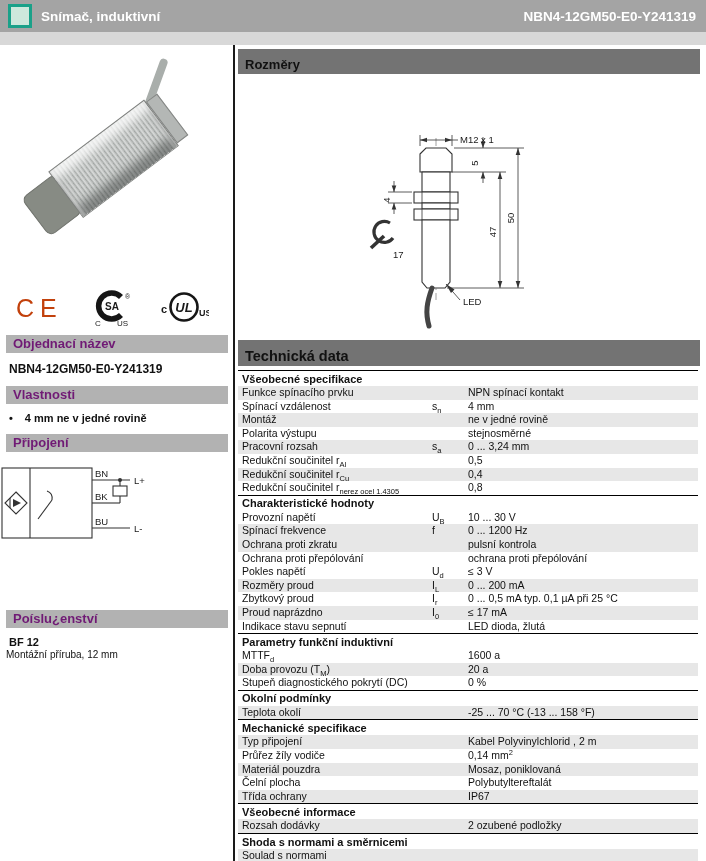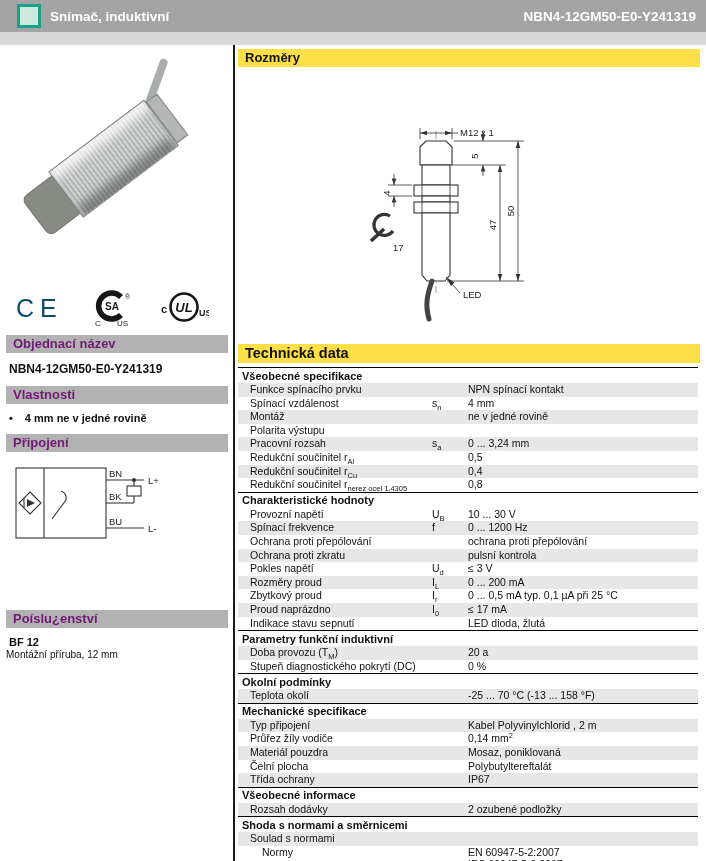--- a/index.html
+++ b/index.html
@@ -1,65 +1,65 @@
 <!DOCTYPE html>
 <html><head>
 <meta charset="utf-8">
 <style>
   html,body{margin:0;padding:0;background:#fff;}
   .page{width:706px;height:861px;position:relative;overflow:hidden;background:#fff;
         font-family:"Liberation Sans",sans-serif;color:#111;}
   
   .titlebar{height:32px;background:#a4a4a4;display:flex;align-items:center;
-            padding:0 10px 0 17px;box-sizing:border-box;}
+            padding:0 10px 0 8px;box-sizing:border-box;}
   .brand-square{width:18px;height:18px;background:#cde8dc;border:3px solid #1aa189;margin-right:9px;}
   .titlebar .t-title{color:#fff;font-weight:bold;font-size:13.5px;flex:1;}
   .titlebar .t-pn{color:#fff;font-weight:bold;font-size:13.5px;}
   .band{height:13px;background:#d8d8d8;}
   
   .content{display:flex;height:816px;}
   .col-left{width:233px;box-sizing:border-box;padding-top:12px;flex:none;}
   .col-right{flex:1;border-left:2px solid #1a1a1a;box-sizing:border-box;padding:4px 6px 0 3px;}
   
   .secbar-left{margin:0 5px 6px 6px;background:#b2b2b2;font-weight:bold;font-size:13px;
                padding:1px 7px 2px;color:#701a75;}
-  .secbar-right{background:#fde047;font-weight:bold;font-size:13px;padding:1px 7px 2px;
+  .secbar-right{background:#737373;font-weight:bold;font-size:13px;padding:8px 7px 2px;
                 color:#111;margin-bottom:4px;}
-  #techbar{font-size:14.5px;margin-top:15px;}
+  #techbar{font-size:14.5px;margin-top:4px;}
   
   .photo{position:relative;width:213px;height:228px;margin:0 10px;}
   .cable{position:absolute;left:140px;top:0;width:8px;height:64px;background:#a9aeab;
          transform:rotate(20deg);border-radius:4px;}
   .assembly{position:absolute;left:8px;top:80px;width:172px;height:58px;
             transform:rotate(-37deg);display:flex;align-items:center;}
   .tip{width:40px;height:46px;background:#878b84;border-radius:7px;border:1px solid #6f726c;flex:none;}
   .barrel{width:118px;height:56px;margin-left:-4px;flex:none;
           background:repeating-linear-gradient(90deg,#9fa3a1 0px,#dadcdb 2px,#b6b9b7 4px);
           border:1px solid #7e807e;
           box-shadow:inset 0 10px 8px rgba(255,255,255,.75), inset 0 -12px 10px rgba(60,64,62,.5);}
   .collar{width:12px;height:50px;background:#b4b7b5;border:1px solid #858785;flex:none;}
   
   .logos{display:flex;align-items:center;padding:0 12px 4px 16px;height:46px;gap:26px;}
-  .ce{font-size:25px;letter-spacing:6px;color:#0c4a6e;}
+  .ce{font-size:25px;letter-spacing:6px;color:#c2410c;}
   
   .order-value{font-weight:bold;font-size:12px;padding:3px 9px 10px;}
   .feature{font-weight:bold;font-size:11px;padding:2px 9px 10px 9px;}
   .feature .dot{margin-right:12px;}
-  .wiring{height:152px;box-sizing:border-box;margin-left:14px;}
+  .wiring{height:152px;box-sizing:border-box;}
   .acc-name{font-weight:bold;font-size:11px;padding:2px 9px 0;}
   .acc-desc{font-size:10px;padding:1px 6px;}
   
   .dims{height:258px;position:relative;text-align:right;}
   .dims svg{position:absolute;left:118px;top:34px;}
   
   .t-sec-header{font-weight:bold;font-size:11px;border-top:1px solid #000000;
                 padding:1.5px 0 1.5px 4px;margin-right:2px;}
   .t-row{display:flex;font-size:10.5px;line-height:11.6px;padding:1px 0;margin-right:2px;min-height:11.6px;}
   .t-row.shaded{background:#e7e7e7;}
-  .t-label{width:194px;padding-left:12px;box-sizing:border-box;flex:none;}
+  .t-label{width:194px;padding-left:4px;box-sizing:border-box;flex:none;}
   .t-label.indent2{padding-left:24px;}
   .t-sym{width:36px;flex:none;}
   .t-val{flex:1;}
   sub{font-size:7.5px;line-height:0;}
   sup{font-size:7.5px;line-height:0;}
   svg text{font-family:"Liberation Sans",sans-serif;fill:#1a1a1a;}
 </style>
 </head>
 <body>
 
@@ -236,20 +236,23 @@
           <div class="t-row shaded">
             <div class="t-label">Montáž</div>
             <div class="t-sym"></div>
             <div class="t-val">
               <div class="t-vline">ne v jedné rovině</div>
             </div>
           </div>
           <div class="t-row">
             <div class="t-label">Polarita výstupu</div>
             <div class="t-sym"></div>
+            <div class="t-val">
+              <div class="t-vline">stejnosměrné</div>
+            </div>
           </div>
           <div class="t-row shaded">
             <div class="t-label">Pracovní rozsah</div>
             <div class="t-sym">s<sub>a</sub></div>
             <div class="t-val">
               <div class="t-vline">0 ... 3,24 mm</div>
             </div>
           </div>
           <div class="t-row">
             <div class="t-label">Redukční součinitel r<sub>Al</sub></div>
@@ -280,32 +283,32 @@
               <div class="t-vline">10 ... 30 V</div>
             </div>
           </div>
           <div class="t-row shaded">
             <div class="t-label">Spínací frekvence</div>
             <div class="t-sym">f</div>
             <div class="t-val">
               <div class="t-vline">0 ... 1200 Hz</div>
             </div>
           </div>
+          <div class="t-row shaded">
+            <div class="t-label">Ochrana proti zkratu</div>
+            <div class="t-sym"></div>
+            <div class="t-val">
+              <div class="t-vline">pulsní kontrola</div>
+            </div>
+          </div>
           <div class="t-row">
             <div class="t-label">Ochrana proti přepólování</div>
             <div class="t-sym"></div>
             <div class="t-val">
               <div class="t-vline">ochrana proti přepólování</div>
-            </div>
-          </div>
-          <div class="t-row shaded">
-            <div class="t-label">Ochrana proti zkratu</div>
-            <div class="t-sym"></div>
-            <div class="t-val">
-              <div class="t-vline">pulsní kontrola</div>
             </div>
           </div>
           <div class="t-row">
             <div class="t-label">Pokles napětí</div>
             <div class="t-sym">U<sub>d</sub></div>
             <div class="t-val">
               <div class="t-vline">≤ 3 V</div>
             </div>
           </div>
           <div class="t-row shaded">
@@ -330,20 +333,27 @@
             </div>
           </div>
           <div class="t-row">
             <div class="t-label">Indikace stavu sepnutí</div>
             <div class="t-sym"></div>
             <div class="t-val">
               <div class="t-vline">LED dioda, žlutá</div>
             </div>
           </div>
           <div class="t-sec-header">Parametry funkční induktivní</div>
+          <div class="t-row">
+            <div class="t-label">MTTF<sub>d</sub></div>
+            <div class="t-sym"></div>
+            <div class="t-val">
+              <div class="t-vline">1600 a</div>
+            </div>
+          </div>
           <div class="t-row shaded">
             <div class="t-label">Doba provozu (T<sub>M</sub>)</div>
             <div class="t-sym"></div>
             <div class="t-val">
               <div class="t-vline">20 a</div>
             </div>
           </div>
           <div class="t-row">
             <div class="t-label">Stupeň diagnostického pokrytí (DC)</div>
             <div class="t-sym"></div>

